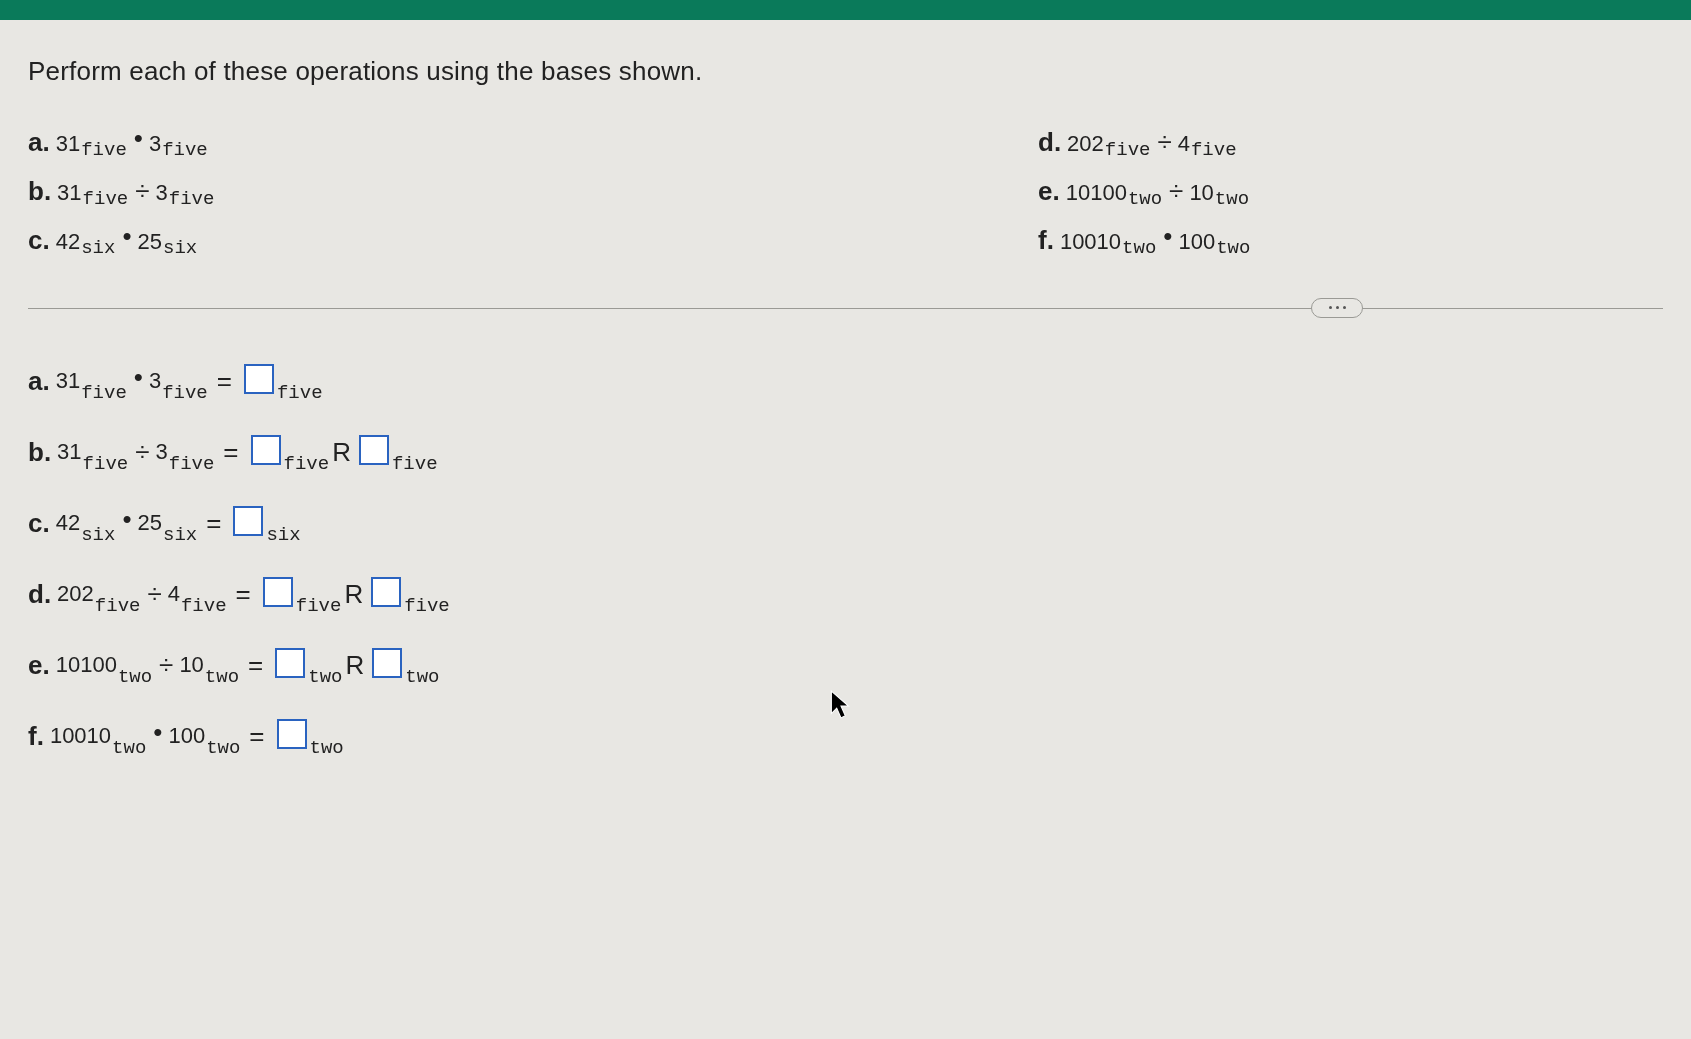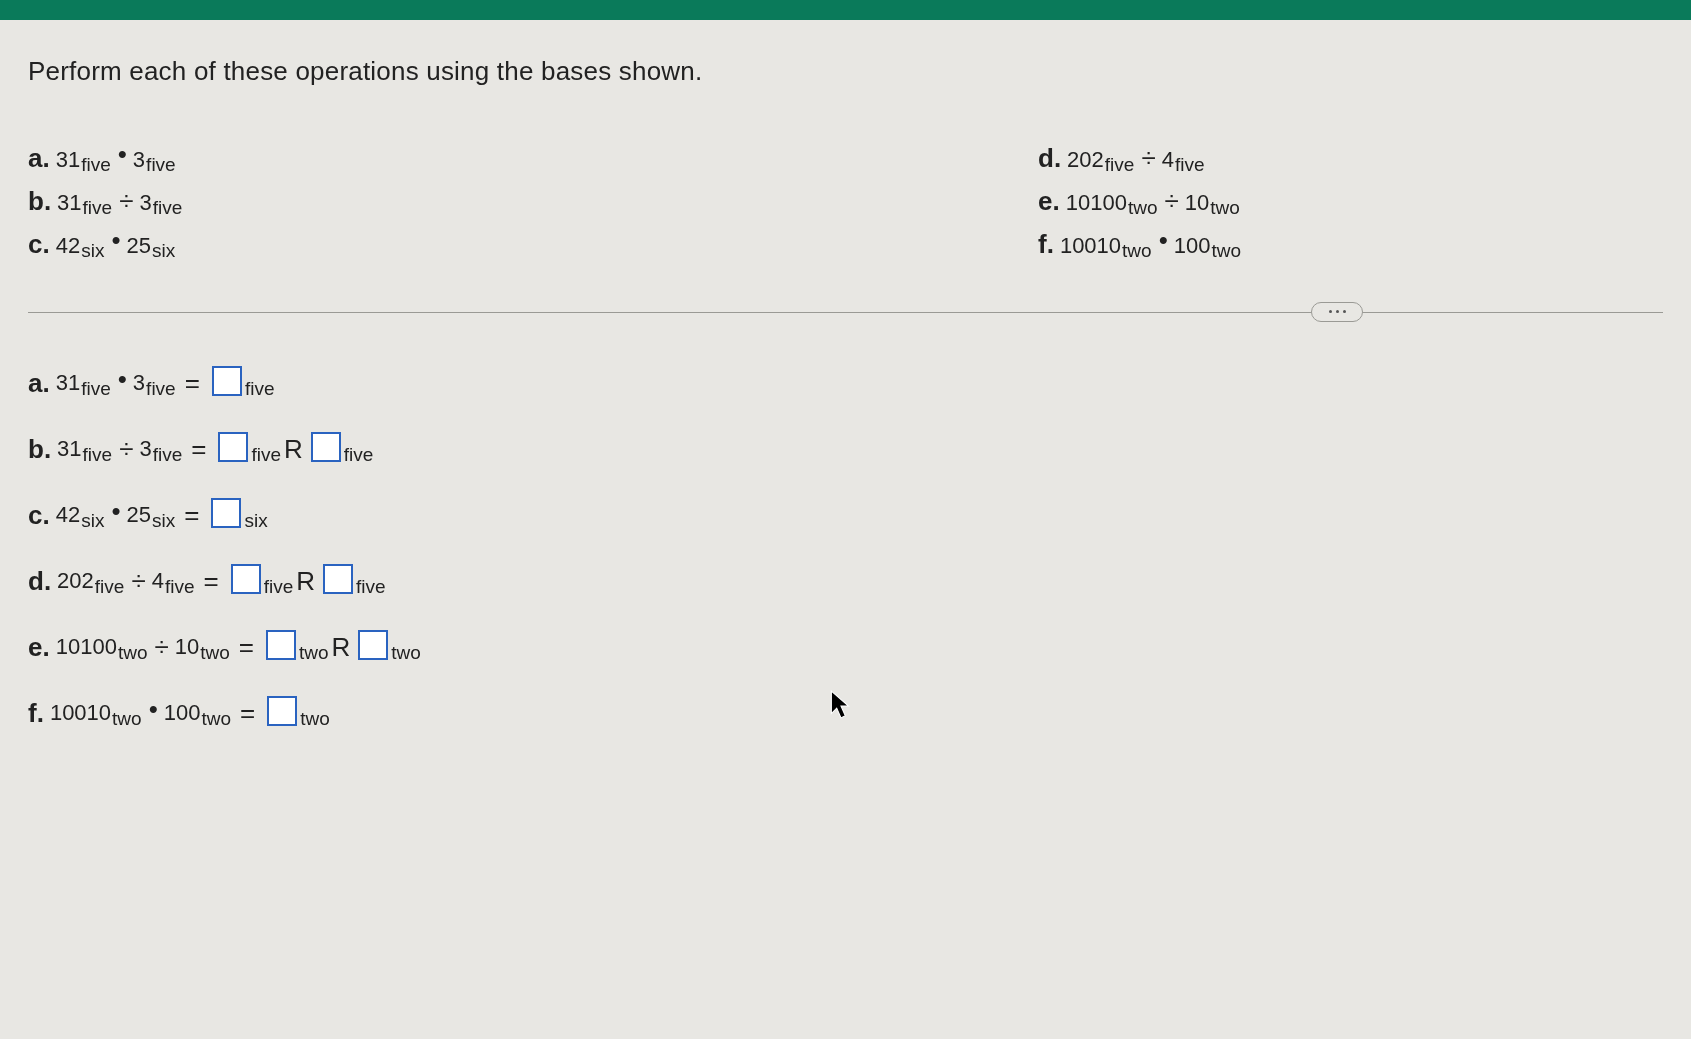--- a/index.html
+++ b/index.html
@@ -1,27 +1,27 @@
 <!DOCTYPE html>
 <html><head>
 <meta charset="utf-8">
 <style>
   * { box-sizing: border-box; margin: 0; padding: 0; }
   html, body { width: 1691px; height: 1039px; font-family: Arial, Helvetica, sans-serif; }
   body { background: #e8e7e3; position: relative; }
   .topbar { width: 100%; height: 20px; background: #0a7a5a; }
   .content { padding: 36px 28px 0 28px; color: #222; }
-  .instruction { font-size: 26px; font-weight: 400; margin-bottom: 50px; letter-spacing: 0.2px; }
+  .instruction { font-size: 26px; font-weight: 400; margin-bottom: 28px; letter-spacing: 0.2px; }
   .problems-row { display: flex; gap: 0; }
   .col-left { flex: 0 0 1010px; }
   .col-right { flex: 1; }
   .prob-line { font-size: 26px; line-height: 1.65; display: flex; align-items: baseline; }
   .prob-line .lbl { font-weight: 700; margin-right: 6px; }
   .num { font-size: 22px; }
-  .sub { font-size: 19px; vertical-align: sub; position: relative; top: 4px; margin: 4px 1px 0 1px; }
+  .sub { font-size: 19px; vertical-align: sub; position: relative; top: 4px; margin: 16px 1px 0 1px; font-family: Liberation Mono, monospace; }
   .op-dot { margin: 0 6px; position: relative; top: -4px; }
   .op-div { margin: 0 6px; }
   .divider { position: relative; margin-top: 36px; height: 20px; }
   .divider-line { border: none; border-top: 1px solid #9a9a95; width: 100%; position: absolute; top: 10px; }
   .ellipses-btn {
     position: absolute; right: 300px; top: 0;
     width: 52px; height: 20px; border: 1px solid #9a9a95; border-radius: 10px;
     background: #e8e7e3; display: flex; align-items: center; justify-content: center;
     gap: 4px; cursor: pointer;
   }

